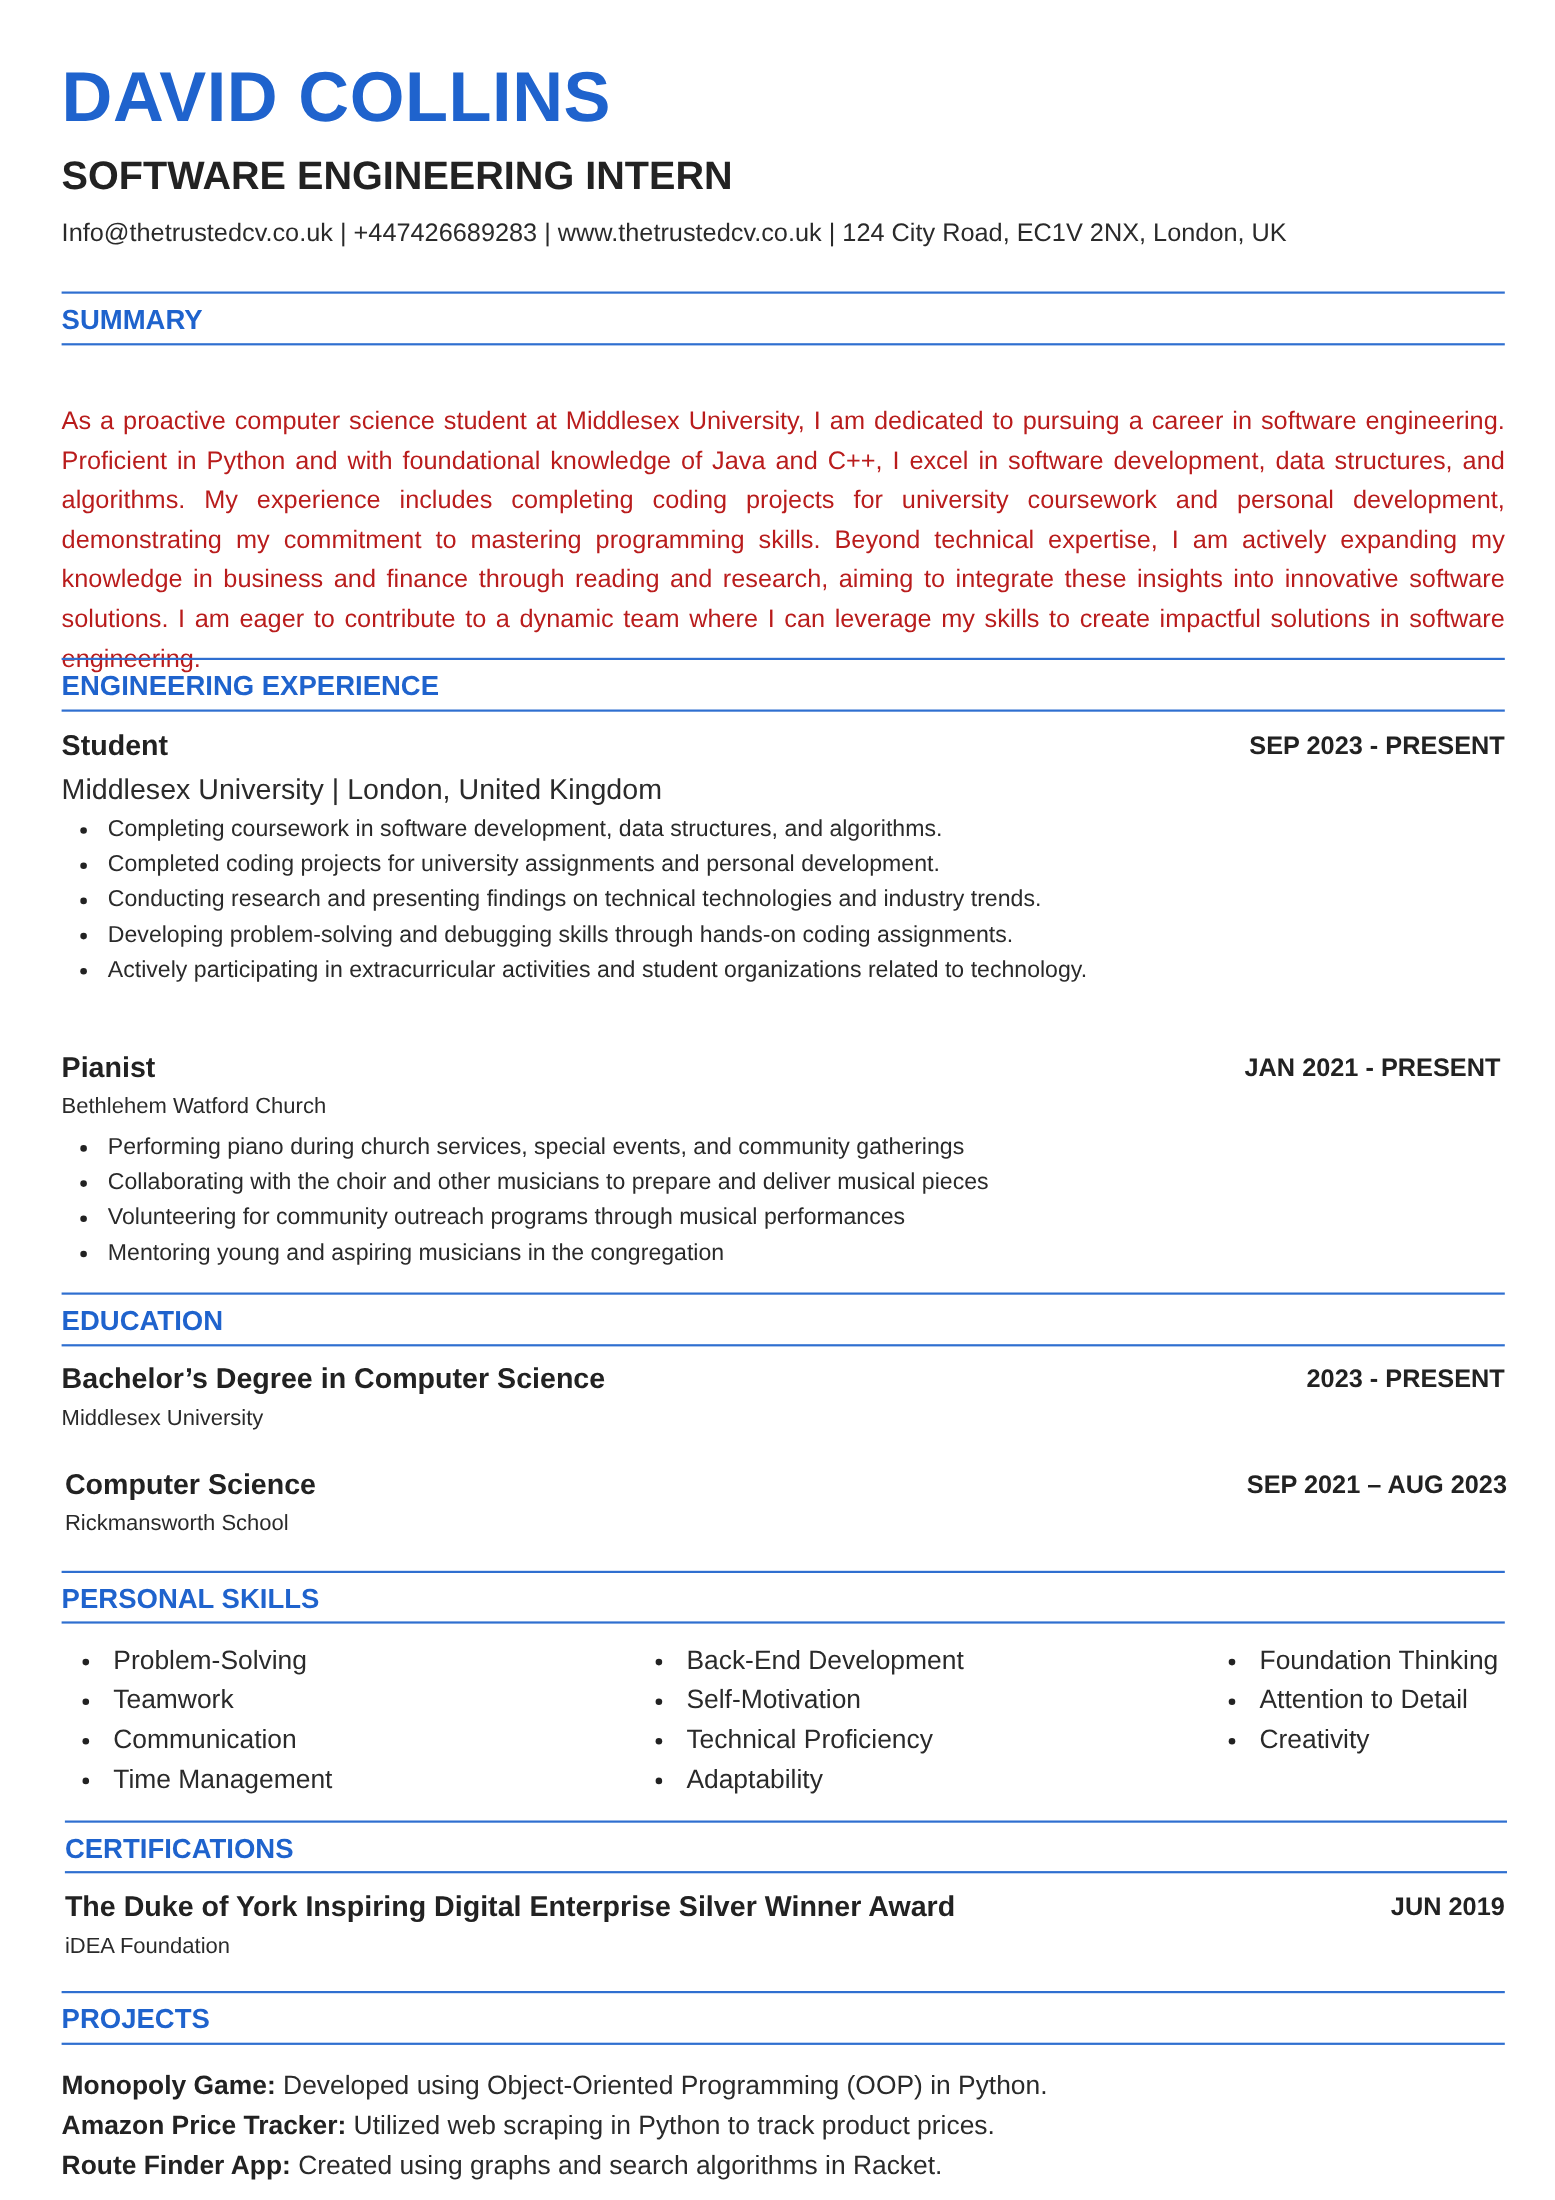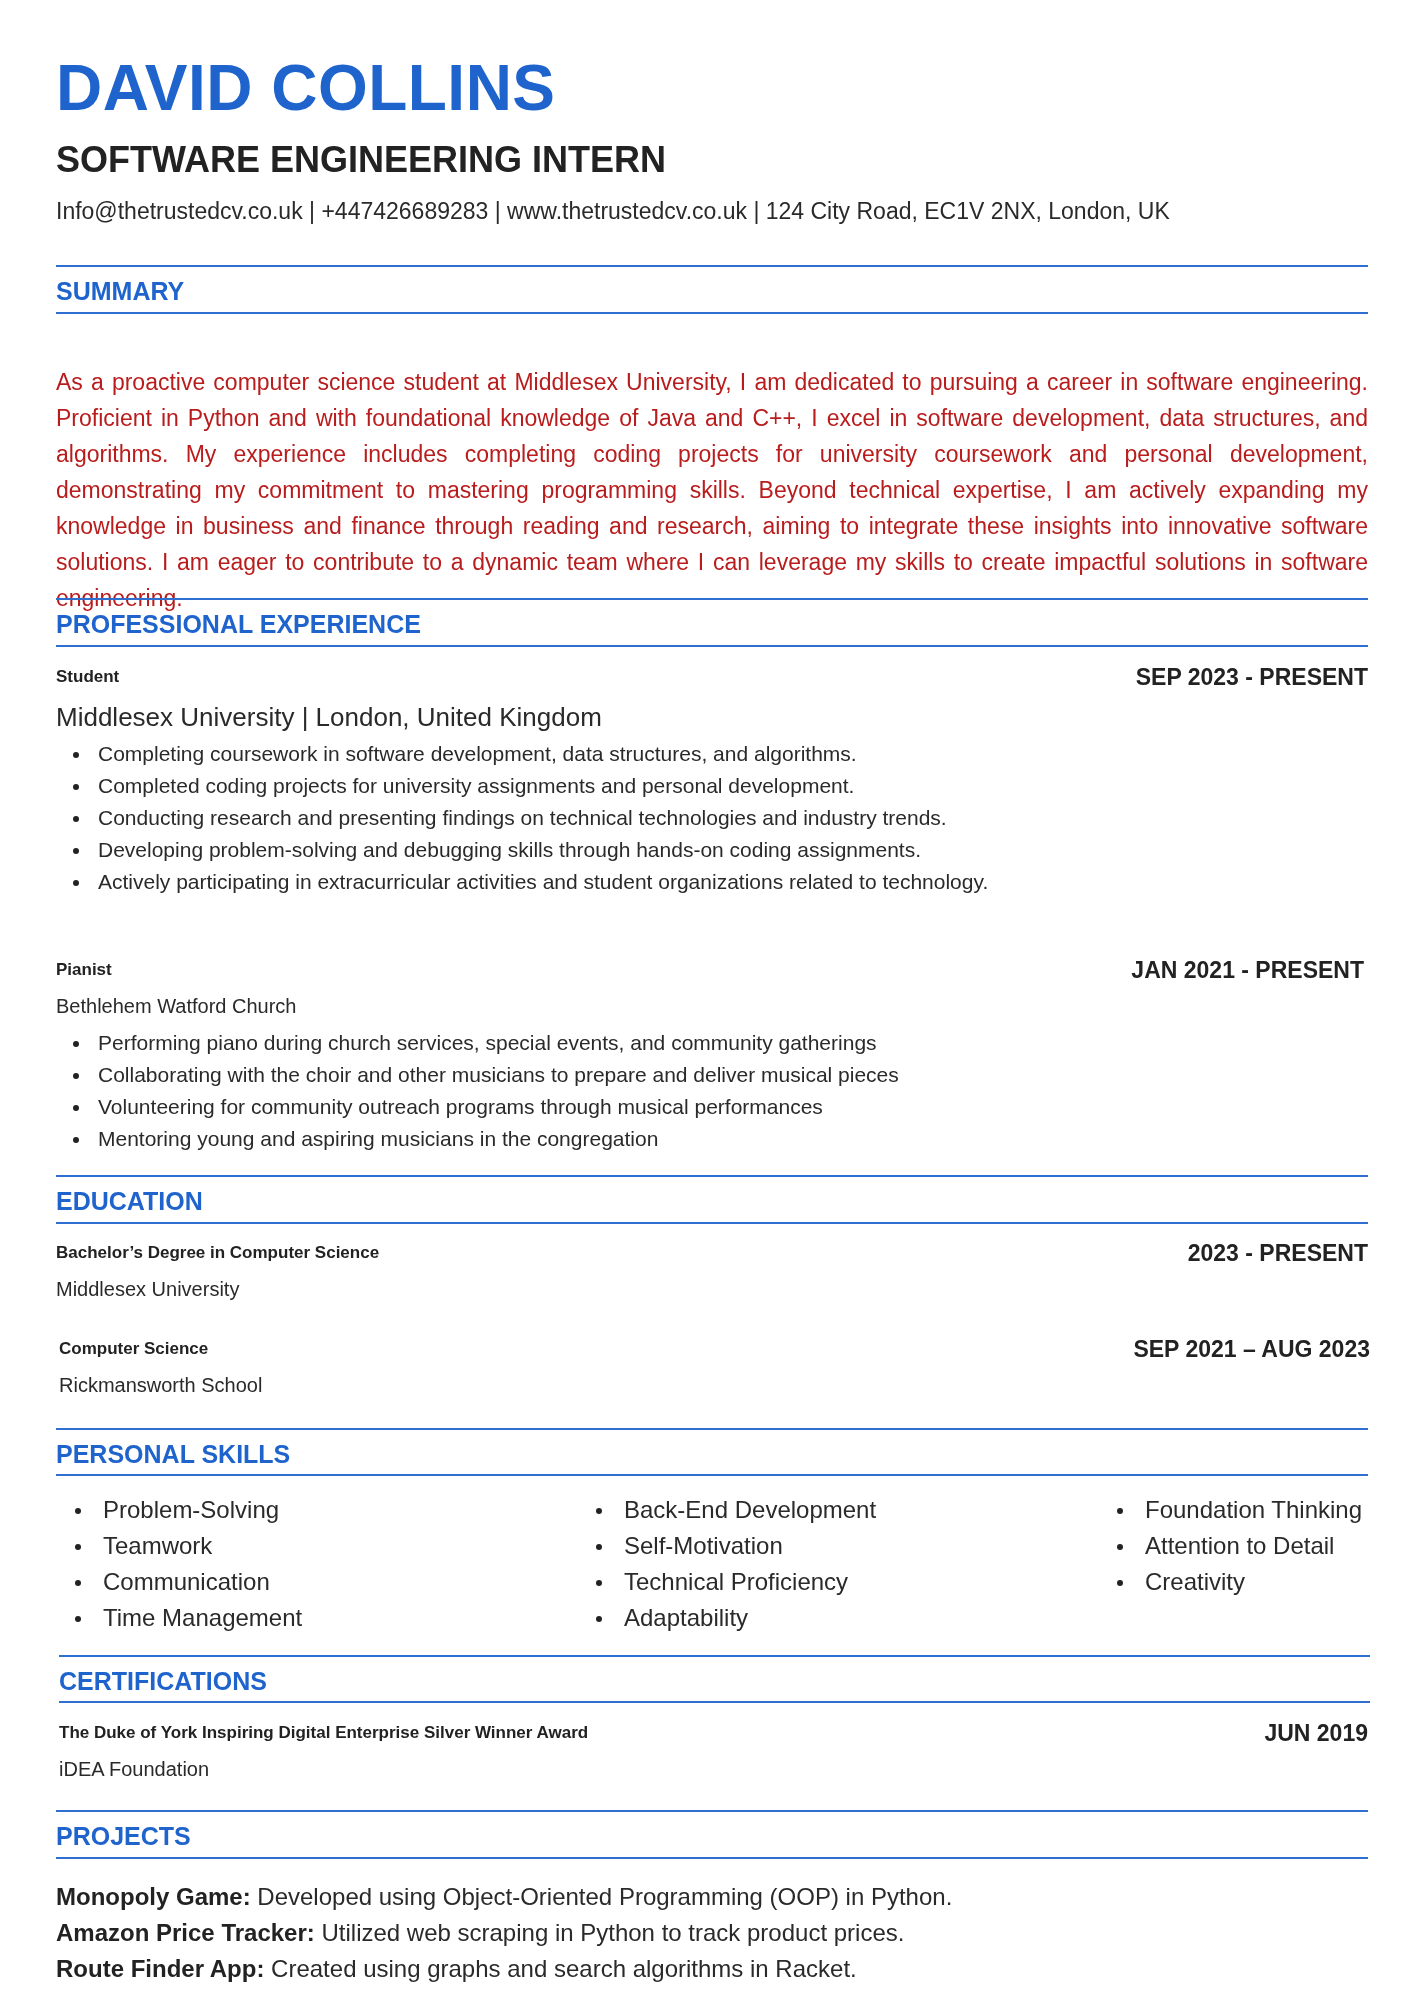--- a/index.html
+++ b/index.html
@@ -6,21 +6,21 @@
   body { width: 1414px; height: 2000px; position: relative; overflow: hidden;
          font-family: "Liberation Sans", "DejaVu Sans", sans-serif; color: #222222; }
   .abs { position: absolute; white-space: nowrap; }
   .name { left: 56px; top: 50px; font-size: 64px; font-weight: 700; color: #1f63cd; letter-spacing: 0.5px; line-height: 76px; }
   .role { left: 56px; top: 138px; font-size: 36px; font-weight: 700; color: #222222; line-height: 44px; }
   .contact { left: 56px; top: 196px; font-size: 23px; color: #2a2a2a; line-height: 30px; }
   .hline { position: absolute; left: 56px; width: 1312px; height: 2px; background: #2f6fd0; }
   .sec-title { position: absolute; left: 56px; font-size: 25px; font-weight: 700; color: #1f63cd; line-height: 30px; }
   .summary { position: absolute; left: 56px; top: 323px; width: 1312px; font-size: 23px; line-height: 36px;
              text-align: justify; color: #b91c1c; margin-top: 41px; }
-  .job-title { position: absolute; left: 56px; font-size: 17px; font-weight: 700; color: #222222; line-height: 30px; }
+  .job-title { position: absolute; left: 56px; font-size: 26px; font-weight: 700; color: #222222; line-height: 30px; }
   .job-date { position: absolute; right: 46px; font-size: 23px; font-weight: 700; color: #222222; line-height: 30px; text-align: left; }
   .job-org { position: absolute; left: 56px; font-size: 26px; color: #2a2a2a; line-height: 32px; }
   .org2 { font-size: 20px; }
   ul.bullets { position: absolute; left: 56px; margin: 0; padding: 0; list-style: none; }
   ul.bullets li { position: relative; padding-left: 42px; font-size: 21px; line-height: 32px; color: #2a2a2a; white-space: nowrap; }
   ul.bullets li::before { content: ""; position: absolute; left: 17px; top: 14px; width: 6px; height: 6px; border-radius: 50%; background: #222222; }
   ul.skills li { font-size: 24px; line-height: 36px; padding-left: 47px; }
   ul.skills li::before { left: 19px; top: 16px; }
   .proj { position: absolute; left: 56px; font-size: 24px; line-height: 32px; color: #2a2a2a; white-space: nowrap; }
   .proj b { color: #222222; }
@@ -31,21 +31,21 @@
 <div class="abs name">DAVID COLLINS</div>
 <div class="abs role">SOFTWARE ENGINEERING INTERN</div>
 <div class="abs contact">Info@thetrustedcv.co.uk | +447426689283 | www.thetrustedcv.co.uk | 124 City Road, EC1V 2NX, London, UK</div>
 
 <div class="hline" style="top:265px"></div>
 <div class="sec-title" style="top:276px">SUMMARY</div>
 <div class="hline" style="top:312px"></div>
 <div class="summary">As a proactive computer science student at Middlesex University, I am dedicated to pursuing a career in software engineering. Proficient in Python and with foundational knowledge of Java and C++, I excel in software development, data structures, and algorithms. My experience includes completing coding projects for university coursework and personal development, demonstrating my commitment to mastering programming skills. Beyond technical expertise, I am actively expanding my knowledge in business and finance through reading and research, aiming to integrate these insights into innovative software solutions. I am eager to contribute to a dynamic team where I can leverage my skills to create impactful solutions in software engineering.</div>
 
 <div class="hline" style="top:598px"></div>
-<div class="sec-title" style="top:609px">PROFESSIONAL EXPERIENCE</div>
+<div class="sec-title" style="top:609px">ENGINEERING EXPERIENCE</div>
 <div class="hline" style="top:645px"></div>
 
 <div class="job-title" style="top:662px">Student</div>
 <div class="job-date" style="top:662px">SEP 2023 - PRESENT</div>
 <div class="job-org" style="top:701px">Middlesex University | London, United Kingdom</div>
 <ul class="bullets" style="top:738px">
   <li>Completing coursework in software development, data structures, and algorithms.</li>
   <li>Completed coding projects for university assignments and personal development.</li>
   <li>Conducting research and presenting findings on technical technologies and industry trends.</li>
   <li>Developing problem-solving and debugging skills through hands-on coding assignments.</li>

